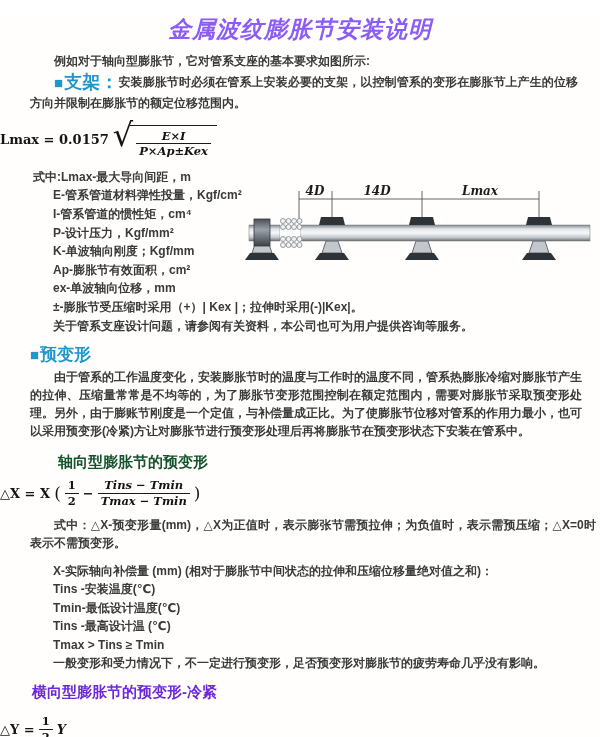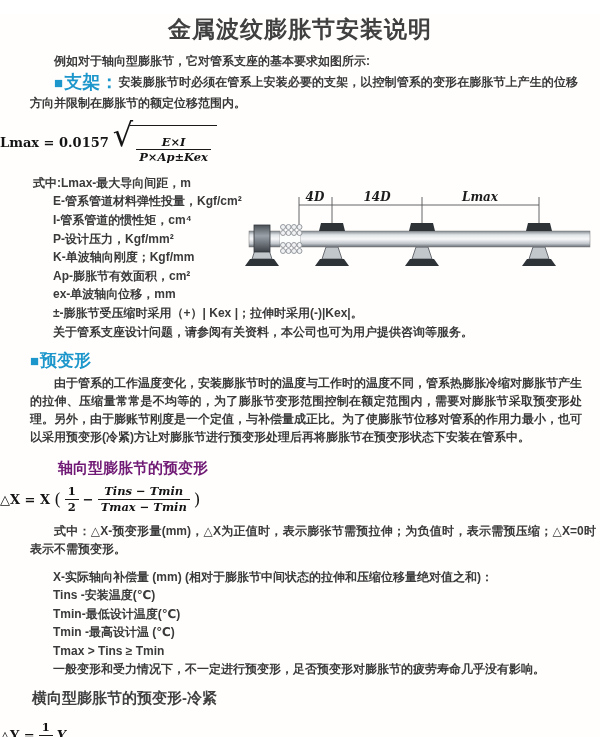--- a/index.html
+++ b/index.html
@@ -1,19 +1,19 @@
 <!DOCTYPE html>
 <html><head>
 <meta charset="utf-8">
 <style>
   html,body{margin:0;padding:0;background:#ffffff;}
   body{width:600px;height:737px;overflow:hidden;font-family:"Liberation Sans","DejaVu Sans",sans-serif;color:#3a3a3a;}
   .page{position:relative;width:600px;height:737px;background:#fffefd;}
 
-  .doc-title{margin:14px 0 6px 0;text-align:center;font-size:23px;font-weight:700;color:#404040;letter-spacing:1px;}
+  .doc-title{margin:14px 0 6px 0;text-align:center;font-size:23px;font-weight:700;color:#8b5cf6;letter-spacing:1px;font-style:italic;}
 
   .para{margin:0 22px 0 30px;font-size:12px;font-weight:600;line-height:21px;text-align:justify;color:#3a3a3a;}
   .indent{text-indent:24px;}
 
   .sec-heading-inline{font-size:18px;font-weight:700;vertical-align:-2px;line-height:1;}
   .sec-heading-block{margin:8px 0 2px 30px;font-size:17px;font-weight:700;line-height:22px;}
   .marker{font-size:15px;margin-right:1px;}
 
   .subtitle{font-weight:700;font-size:15px;line-height:20px;}
   .subtitle.axial{margin:12px 0 2px 58px;}
@@ -24,21 +24,21 @@
            font-family:"DejaVu Serif","Liberation Serif",serif;font-weight:700;color:#141414;font-size:13px;}
   .formula.f1{margin:7px 0 4px 0;}
   .formula.f2{margin:6px 40px 8px 0;}
   .formula.f3{margin:12px 0 10px 0;}
   .frac{display:inline-flex;flex-direction:column;text-align:center;font-size:11.5px;line-height:1.25;}
   .frac .fnum{border-bottom:1px solid #1a1a1a;padding:0 3px;}
   .frac .fden{padding:0 3px;}
   .ital{font-style:italic;}
   .sqrt{display:inline-flex;align-items:flex-start;}
   .sqrt-glyph{font-size:32px;line-height:28px;font-weight:400;margin-right:-3px;}
-  .radicand{border-top:1.4px solid #1a1a1a;padding:8px 6px 0 6px;margin-top:4px;display:inline-block;text-decoration:underline;}
+  .radicand{border-top:1.4px solid #1a1a1a;padding:2px 6px 0 6px;margin-top:4px;display:inline-block;text-decoration:underline;}
   .paren{font-size:17px;font-weight:400;}
 
   
   .defs{margin-top:9px;}
   .def-line{font-size:12px;font-weight:600;line-height:18.6px;color:#3a3a3a;margin-left:53px;}
   .def-line.first{margin-left:33px;}
   .def-section{position:relative;}
   .note-line{margin-left:53px;font-size:12px;font-weight:600;line-height:19px;}
 
   .defs2 .def-line{line-height:18.4px;}
@@ -160,21 +160,21 @@
           <path d="M286,34 L308,34 L310,42 L284,42 Z"></path>
         </g>
       </svg>
     </div>
   </div>
 
   <div class="sec-heading-block" style="color:#1d97cb"><span class="marker">■</span><span>预变形</span></div>
 
   <p class="para indent" style="margin-right:18px;line-height:18.2px;">由于管系的工作温度变化，安装膨胀节时的温度与工作时的温度不同，管系热膨胀冷缩对膨胀节产生的拉伸、压缩量常常是不均等的，为了膨胀节变形范围控制在额定范围内，需要对膨胀节采取预变形处理。另外，由于膨账节刚度是一个定值，与补偿量成正比。为了使膨胀节位移对管系的作用力最小，也可以采用预变形(冷紧)方让对膨胀节进行预变形处理后再将膨胀节在预变形状态下安装在管系中。</p>
 
-  <div class="subtitle axial" style="color:#701a75">轴向型膨胀节的预变形</div>
+  <div class="subtitle axial" style="color:#14532d">轴向型膨胀节的预变形</div>
 
   <div class="formula f2">
     <span>△X = X</span>
     <span class="paren">(</span>
     <span class="frac">
       <span class="fnum">1</span>
       <span class="fden">2</span>
     </span>
     <span>−</span>
     <span class="frac ital">
@@ -183,26 +183,26 @@
     </span>
     <span class="paren">)</span>
   </div>
 
   <p class="para indent" style="margin-right:4px;line-height:18.4px;">式中：△X-预变形量(mm)，△X为正值时，表示膨张节需预拉伸；为负值时，表示需预压缩；△X=0时表示不需预变形。</p>
 
   <div class="defs defs2">
     <div class="def-line">X-实际轴向补偿量 (mm) (相对于膨胀节中间状态的拉伸和压缩位移量绝对值之和)：</div>
     <div class="def-line">Tins -安装温度(℃)</div>
     <div class="def-line">Tmin-最低设计温度(℃)</div>
-    <div class="def-line">Tmin -最高设计温 (℃)</div>
+    <div class="def-line">Tins -最高设计温 (℃)</div>
     <div class="def-line">Tmax &gt; Tins ≥ Tmin</div>
     <div class="def-line">一般变形和受力情况下，不一定进行预变形，足否预变形对膨胀节的疲劳寿命几乎没有影响。</div>
   </div>
 
-  <div class="subtitle lateral" style="color:#404040">横向型膨胀节的预变形-冷紧</div>
+  <div class="subtitle lateral" style="color:#6d28d9">横向型膨胀节的预变形-冷紧</div>
 
   <div class="formula f3">
     <span>△Y =</span>
     <span class="frac">
       <span class="fnum">1</span>
       <span class="fden">2</span>
     </span>
     <span class="ital">Y</span>
   </div>
 

